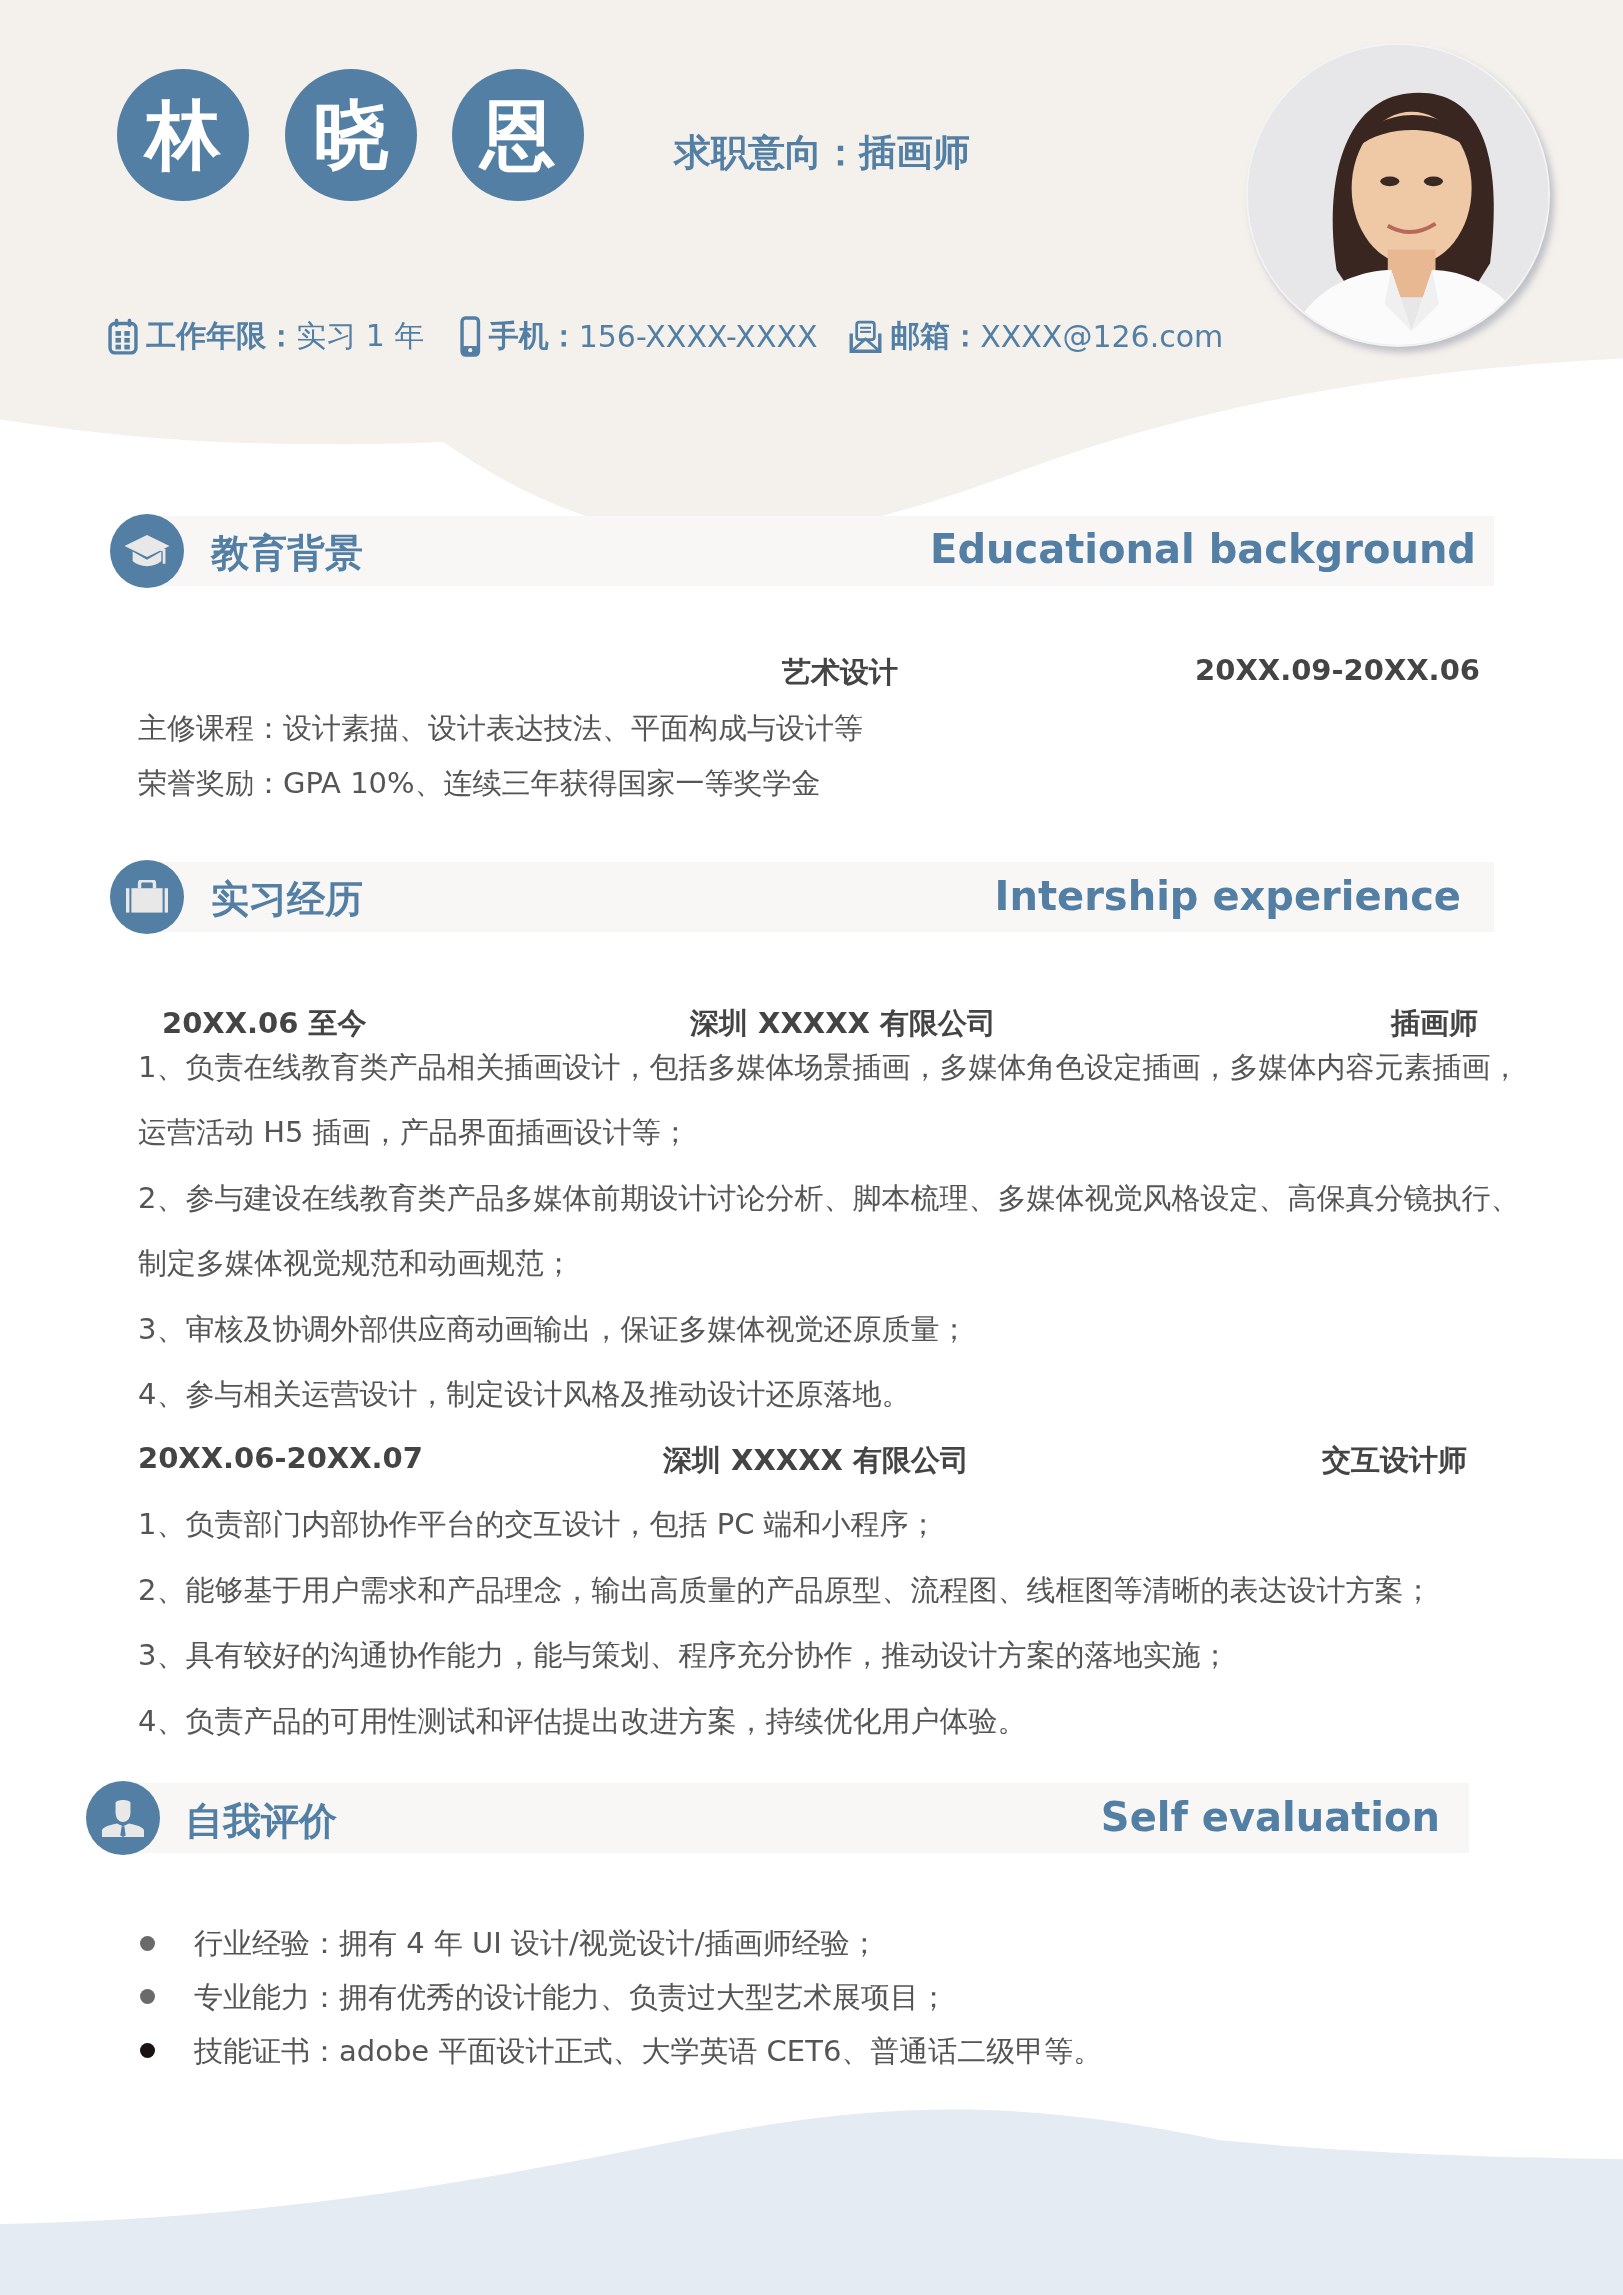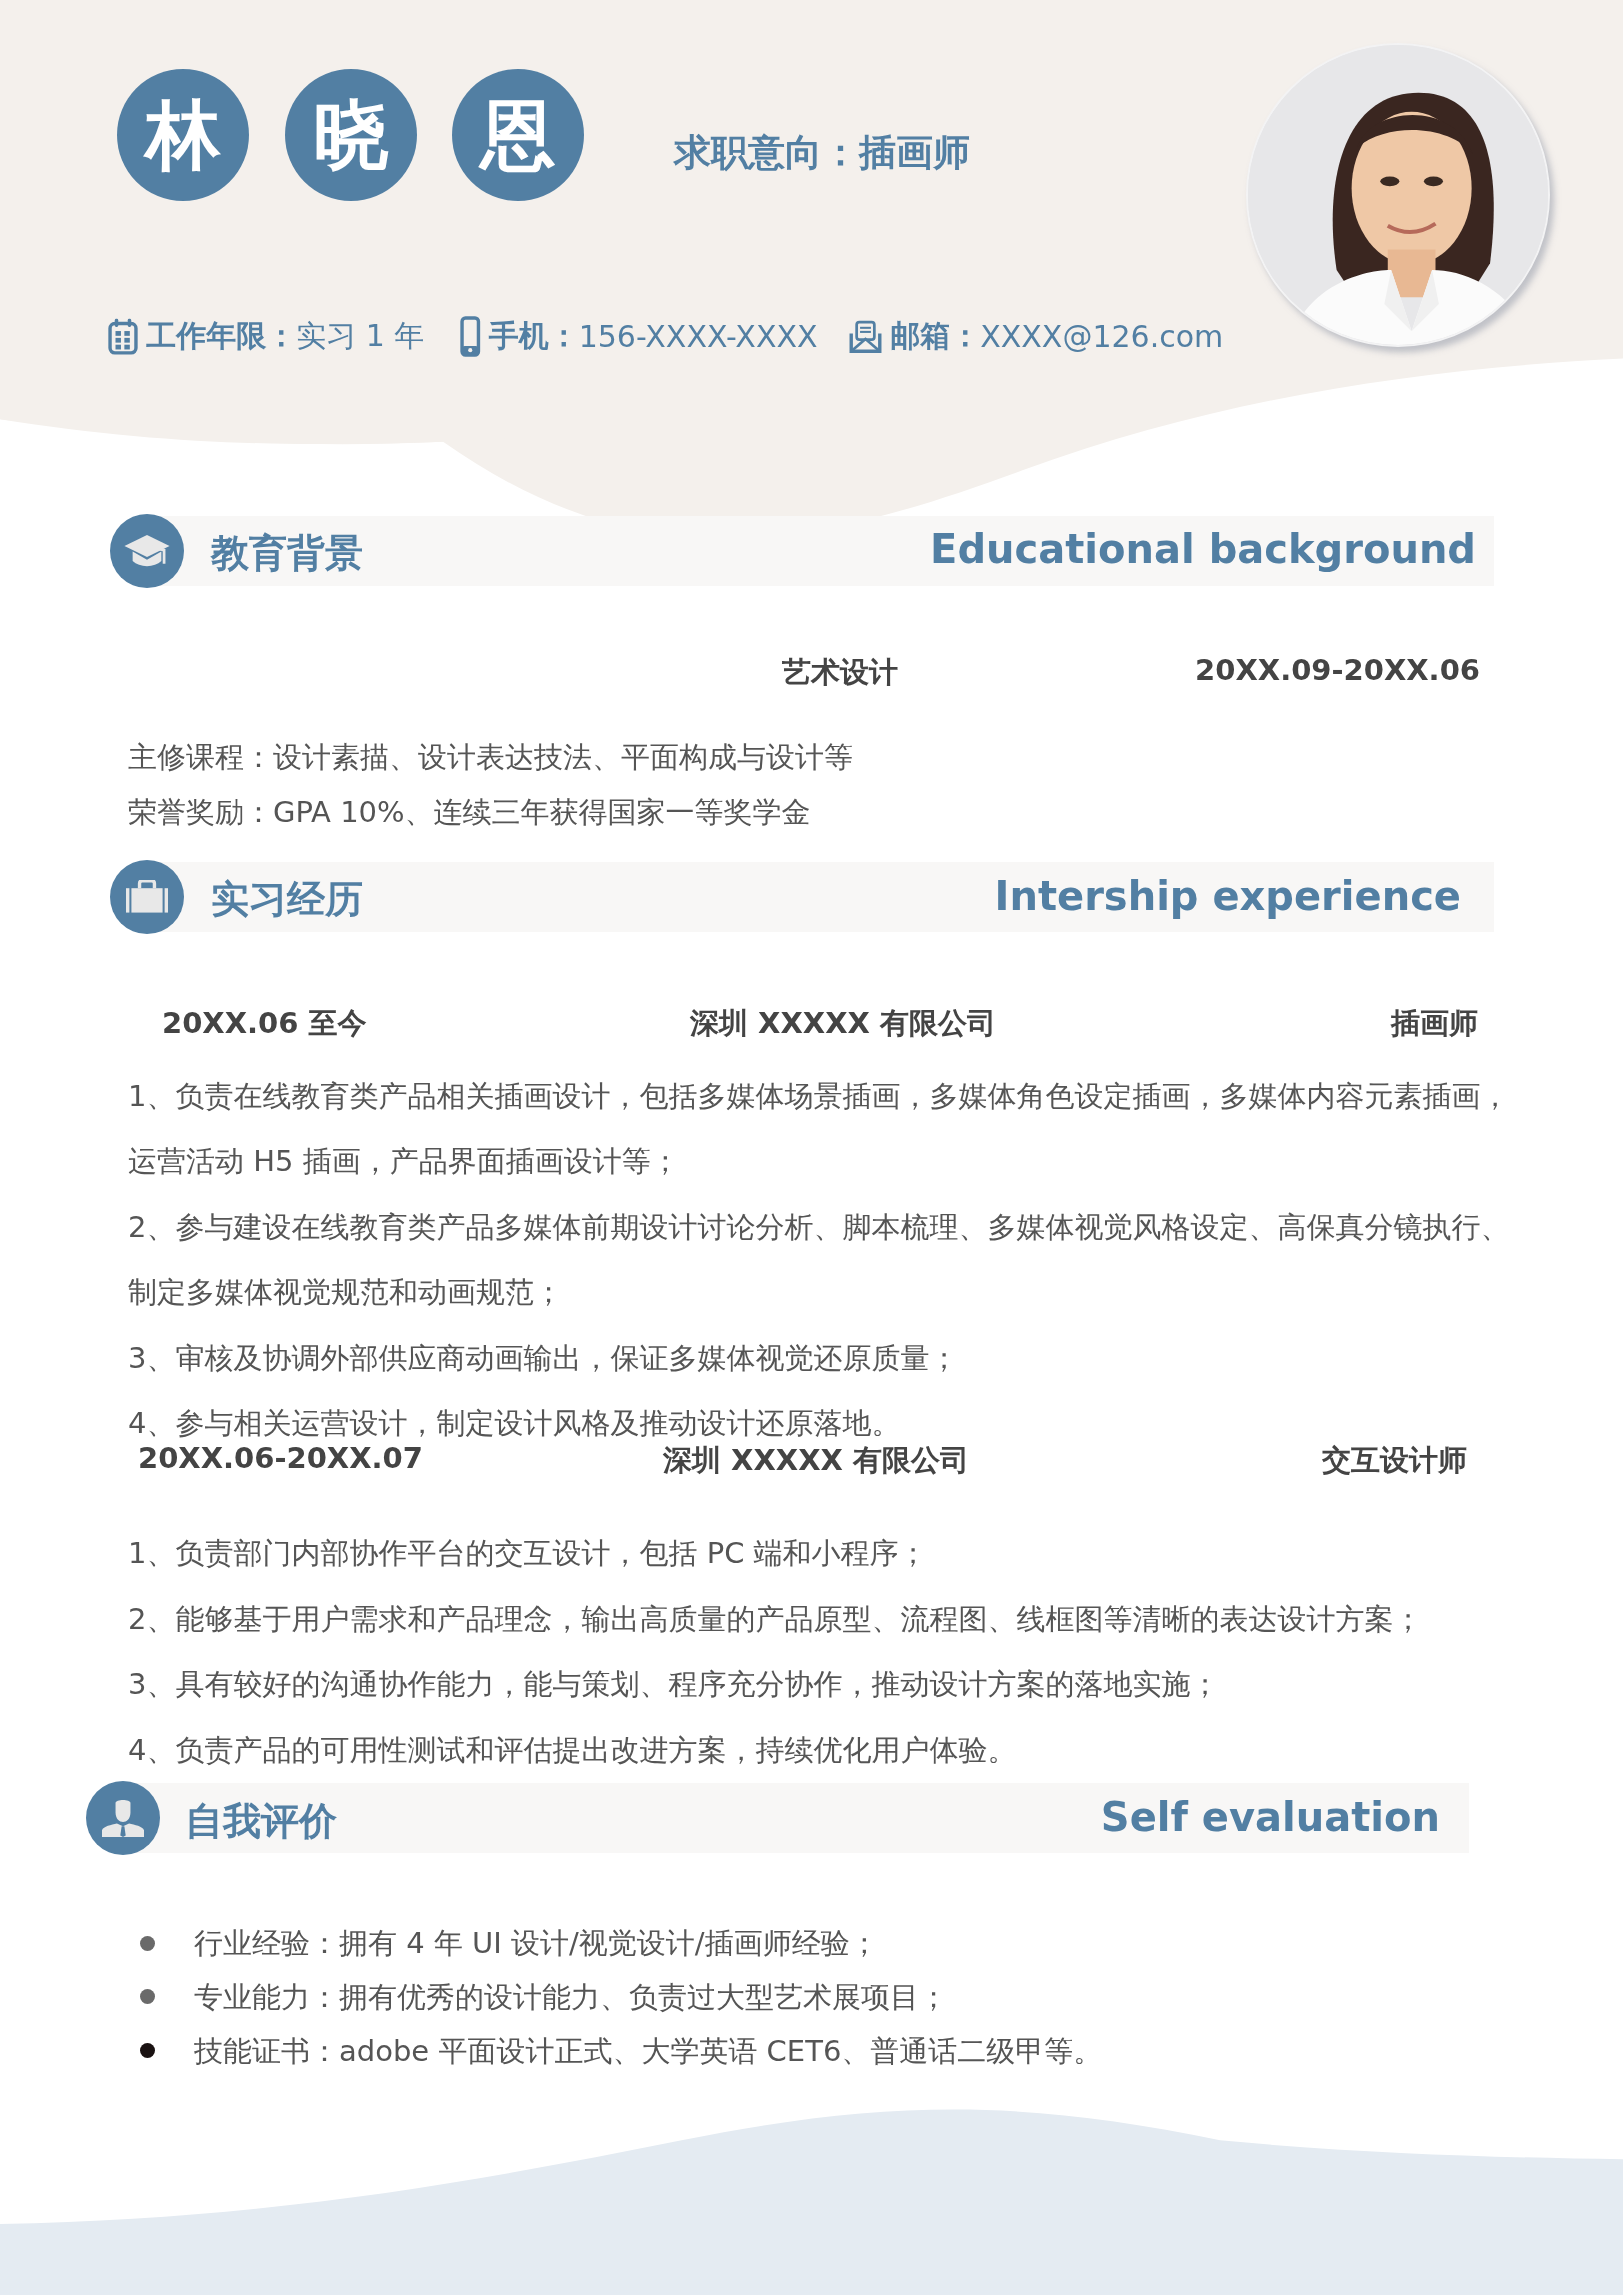--- a/index.html
+++ b/index.html
@@ -30,21 +30,21 @@
   }
   .sec-bar { position: absolute; height: 70px; background: #f8f7f6; }
   .sec-circle {
     position: absolute; width: 74px; height: 74px; border-radius: 50%; background: #527fa3;
     display: flex; align-items: center; justify-content: center;
   }
   .sec-title-cn { position: absolute; font-size: 38px; font-weight: bold; color: #527fa3; white-space: nowrap; }
   .sec-title-en { position: absolute; font-size: 40px; font-weight: bold; color: #527fa3; white-space: nowrap; text-align: right; }
   .row { position: absolute; left: 138px; width: 1342px; height: 41px; font-size: 29px; font-weight: bold; color: #444; }
   .row span { position: absolute; top: 0; white-space: nowrap; }
-  .line { position: absolute; left: 128px; font-size: 29px; color: #555; white-space: nowrap; margin-top: 29px; }
+  .line { position: absolute; left: 138px; font-size: 29px; color: #555; white-space: nowrap; }
   .bullet { position: absolute; left: 140px; width: 15px; height: 15px; border-radius: 50%; background: #6a6a6a; }
   .bullet.dark { background: #1a1212; }
   .bline { position: absolute; left: 194px; font-size: 29px; color: #555; white-space: nowrap; }
 </style>
 </head>
 <body>
 
 <svg class="bg" width="1623" height="2295" viewBox="0 0 2381 3367">
   <path d="M0 0 H2381 V526 C2100 540 1800 580 1500 690 C1200 800 950 860 650 648 C400 660 200 640 0 615 Z" fill="#f4f0ec"></path>
   <path d="M0 615 C250 655 450 655 650 648 C950 640 1200 560 1500 470 L1500 0 Z" fill="#f4f0ec"></path>

